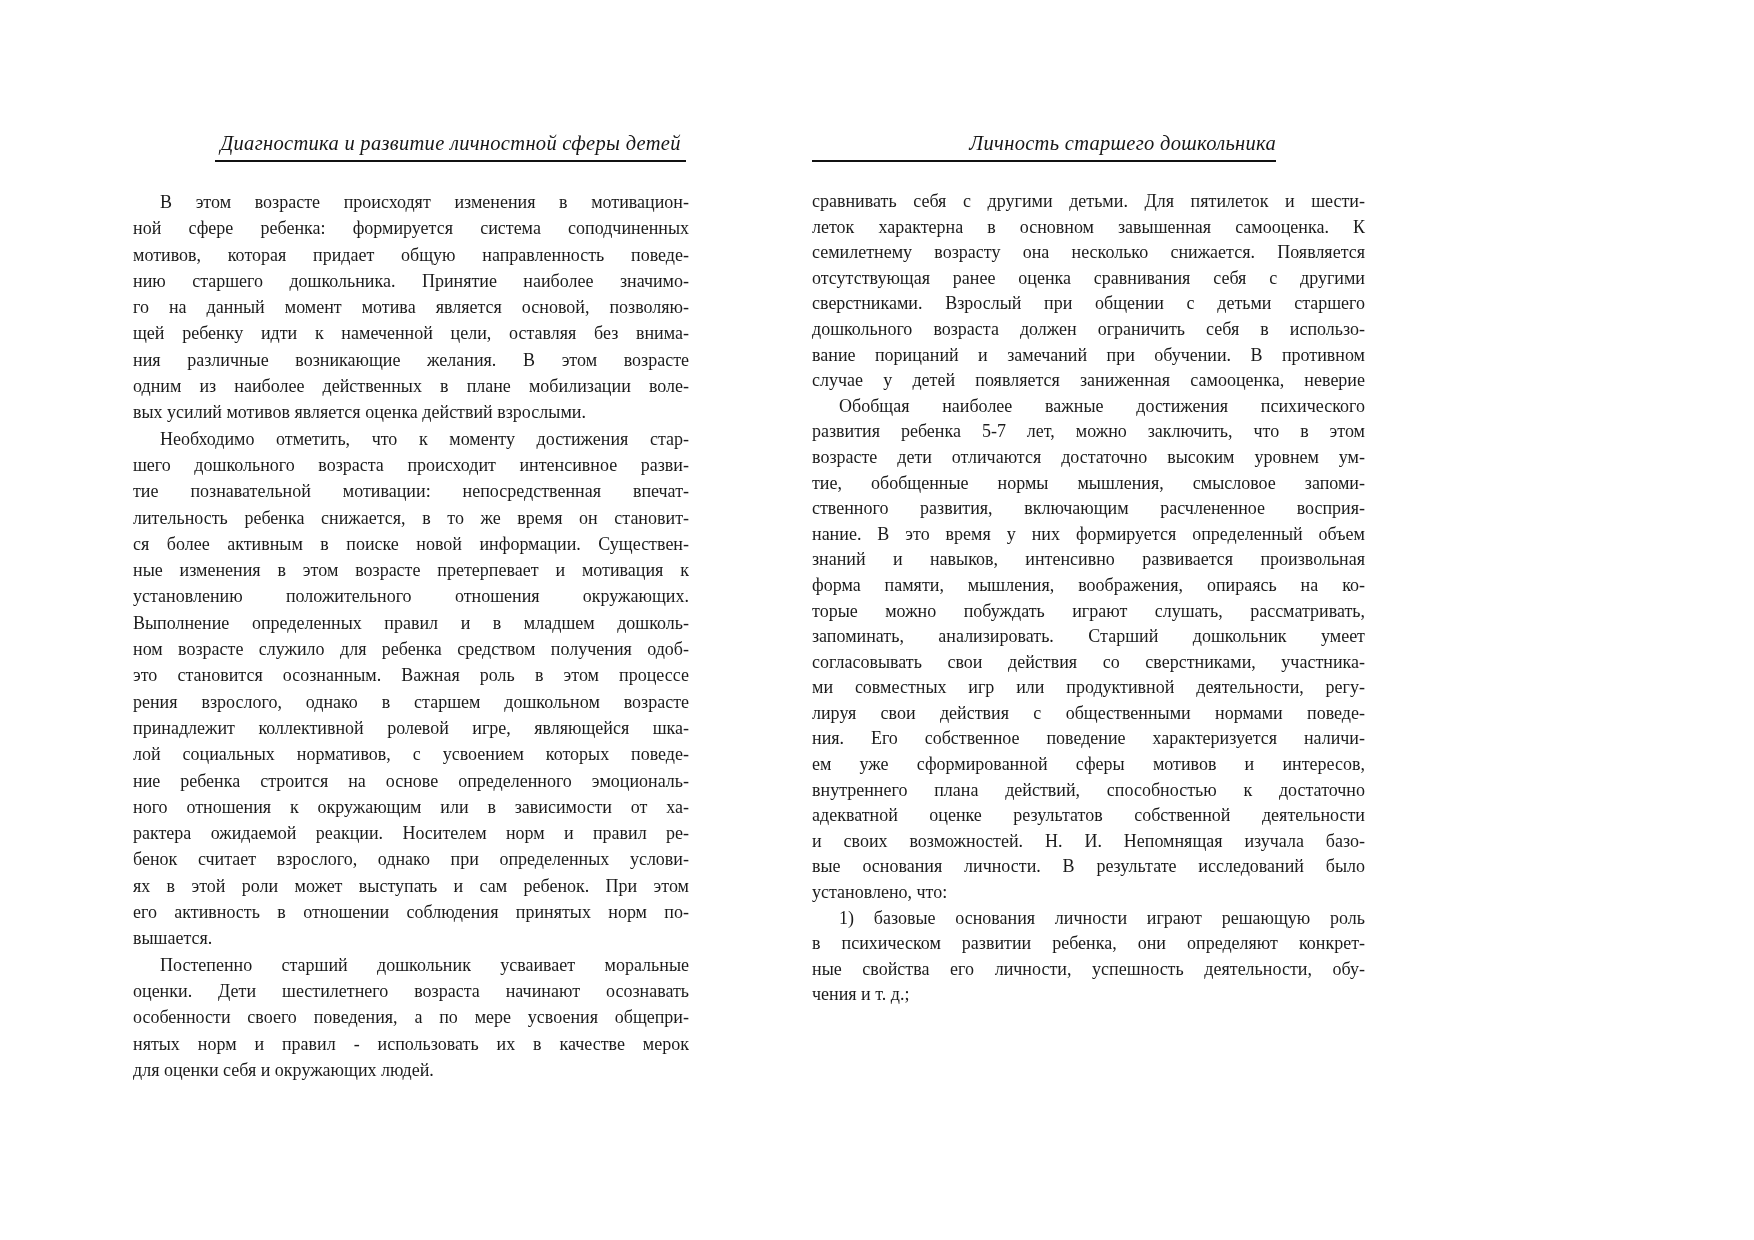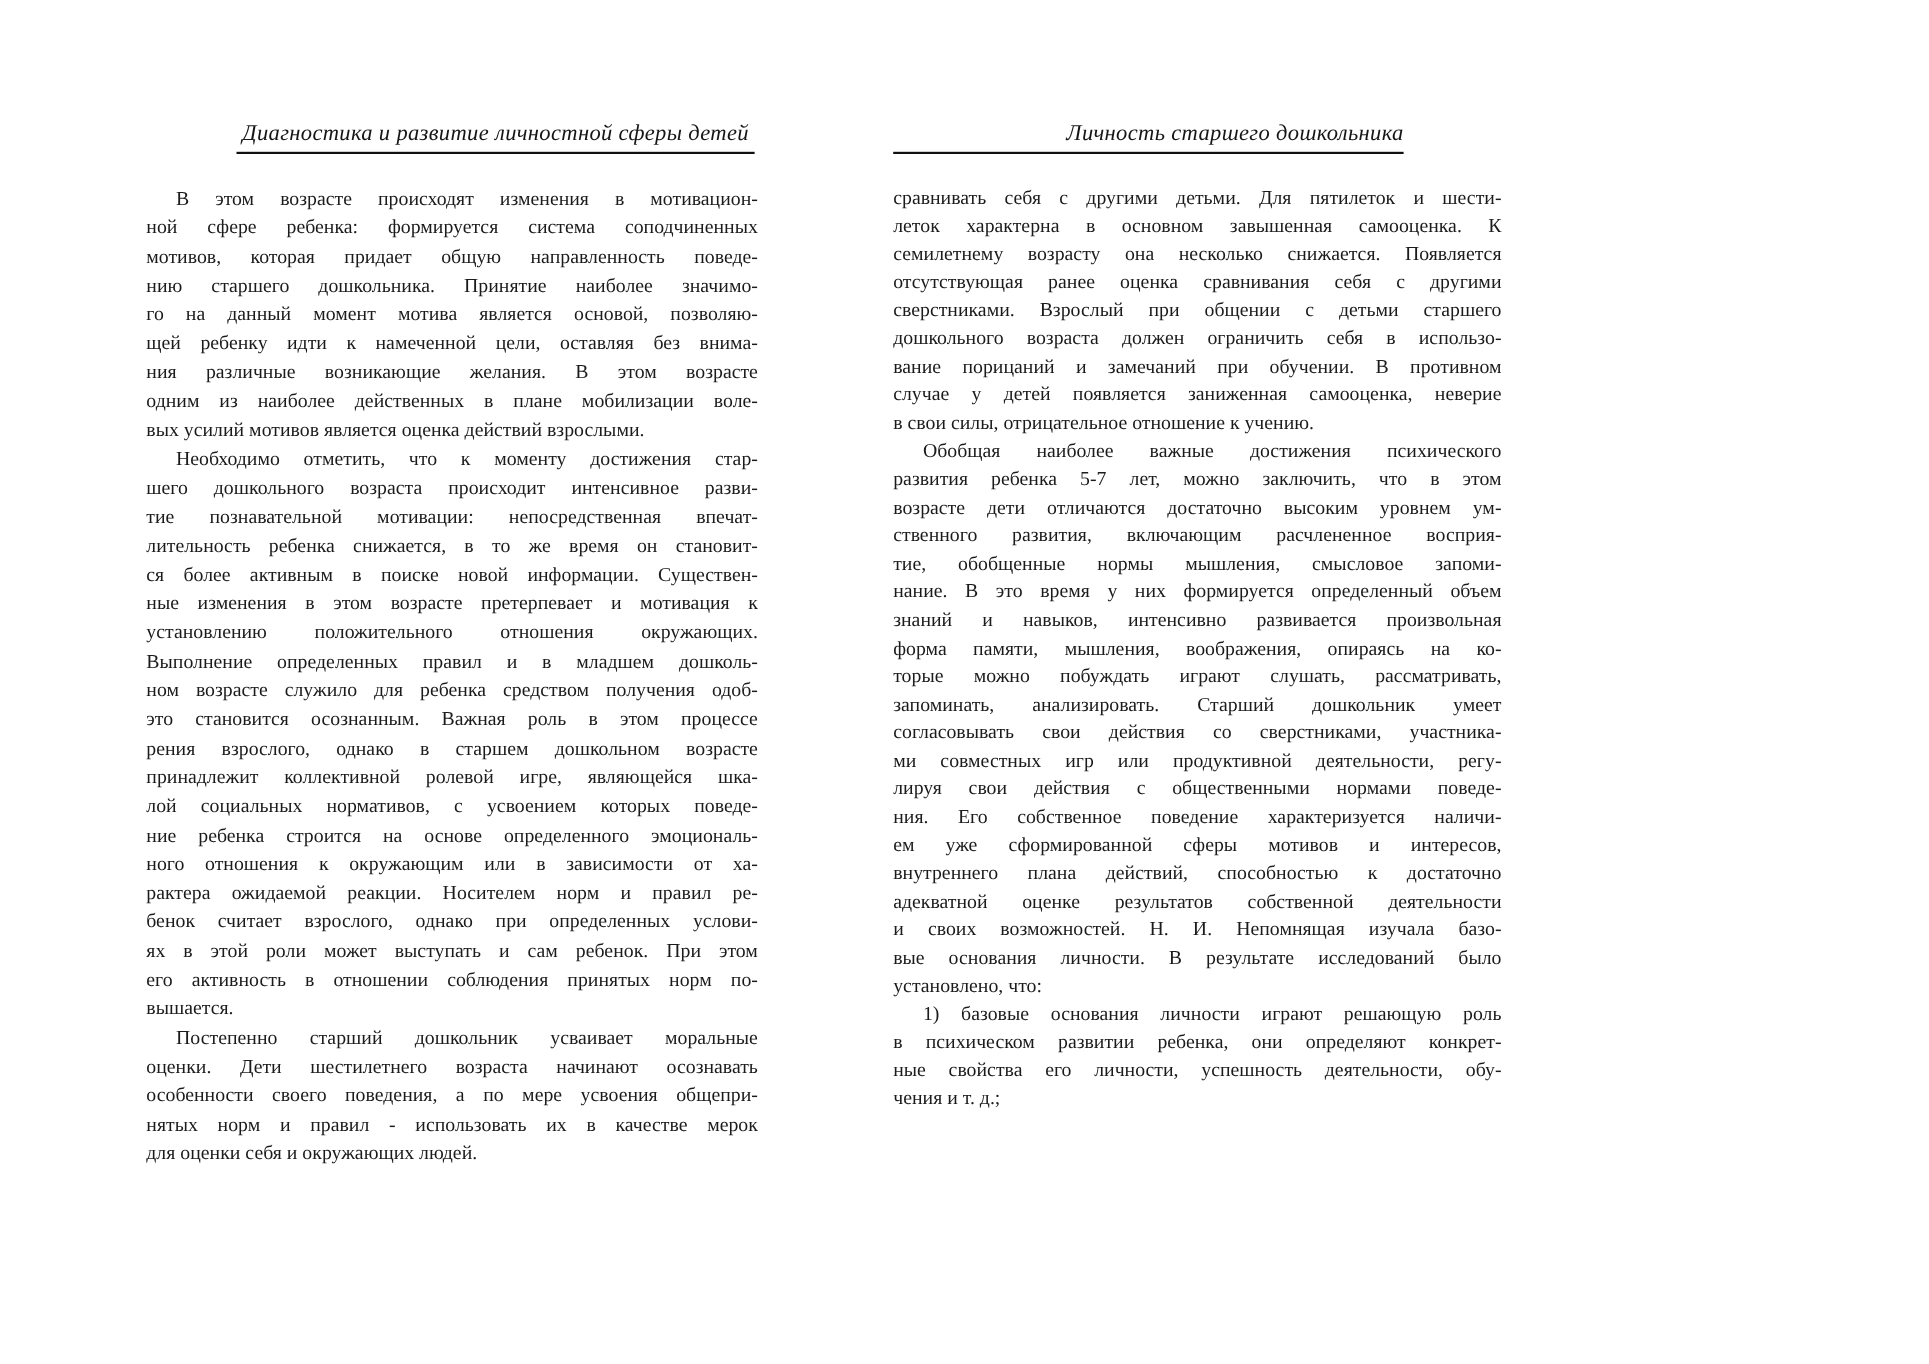--- a/index.html
+++ b/index.html
@@ -10,21 +10,21 @@
   body {
     position: relative;
     width: 1754px;
     height: 1240px;
     font-family: "Liberation Serif", "DejaVu Serif", serif;
     color: #1b1b1b;
     overflow: hidden;
   }
   .page {
     position: absolute;
-    top: 110px;
+    top: 132px;
   }
   .page.left  { left: 133px; width: 556px; }
   .page.right { left: 812px; width: 553px; }
 
   .runhead {
     font-style: italic;
     font-size: 20.5px;
     letter-spacing: 0.3px;
     color: #161616;
     padding-bottom: 5px;
@@ -110,28 +110,27 @@
     <div class="pagebody">
         <div>
           <div class="line">сравнивать себя с другими детьми. Для пятилеток и шести-</div>
           <div class="line">леток характерна в основном завышенная самооценка. К</div>
           <div class="line">семилетнему возрасту она несколько снижается. Появляется</div>
           <div class="line">отсутствующая ранее оценка сравнивания себя с другими</div>
           <div class="line">сверстниками. Взрослый при общении с детьми старшего</div>
           <div class="line">дошкольного возраста должен ограничить себя в использо-</div>
           <div class="line">вание порицаний и замечаний при обучении. В противном</div>
           <div class="line">случае у детей появляется заниженная самооценка, неверие</div>
-          <div class="line last">в свои силы, отрицательное отношение к учению.</div>
         </div>
         <div>
           <div class="line first">Обобщая наиболее важные достижения психического</div>
           <div class="line">развития ребенка 5-7 лет, можно заключить, что в этом</div>
           <div class="line">возрасте дети отличаются достаточно высоким уровнем ум-</div>
+          <div class="line">тие, обобщенные нормы мышления, смысловое запоми-</div>
           <div class="line">ственного развития, включающим расчлененное восприя-</div>
-          <div class="line">тие, обобщенные нормы мышления, смысловое запоми-</div>
           <div class="line">нание. В это время у них формируется определенный объем</div>
           <div class="line">знаний и навыков, интенсивно развивается произвольная</div>
           <div class="line">форма памяти, мышления, воображения, опираясь на ко-</div>
           <div class="line">торые можно побуждать играют слушать, рассматривать,</div>
           <div class="line">запоминать, анализировать. Старший дошкольник умеет</div>
           <div class="line">согласовывать свои действия со сверстниками, участника-</div>
           <div class="line">ми совместных игр или продуктивной деятельности, регу-</div>
           <div class="line">лируя свои действия с общественными нормами поведе-</div>
           <div class="line">ния. Его собственное поведение характеризуется наличи-</div>
           <div class="line">ем уже сформированной сферы мотивов и интересов,</div>

